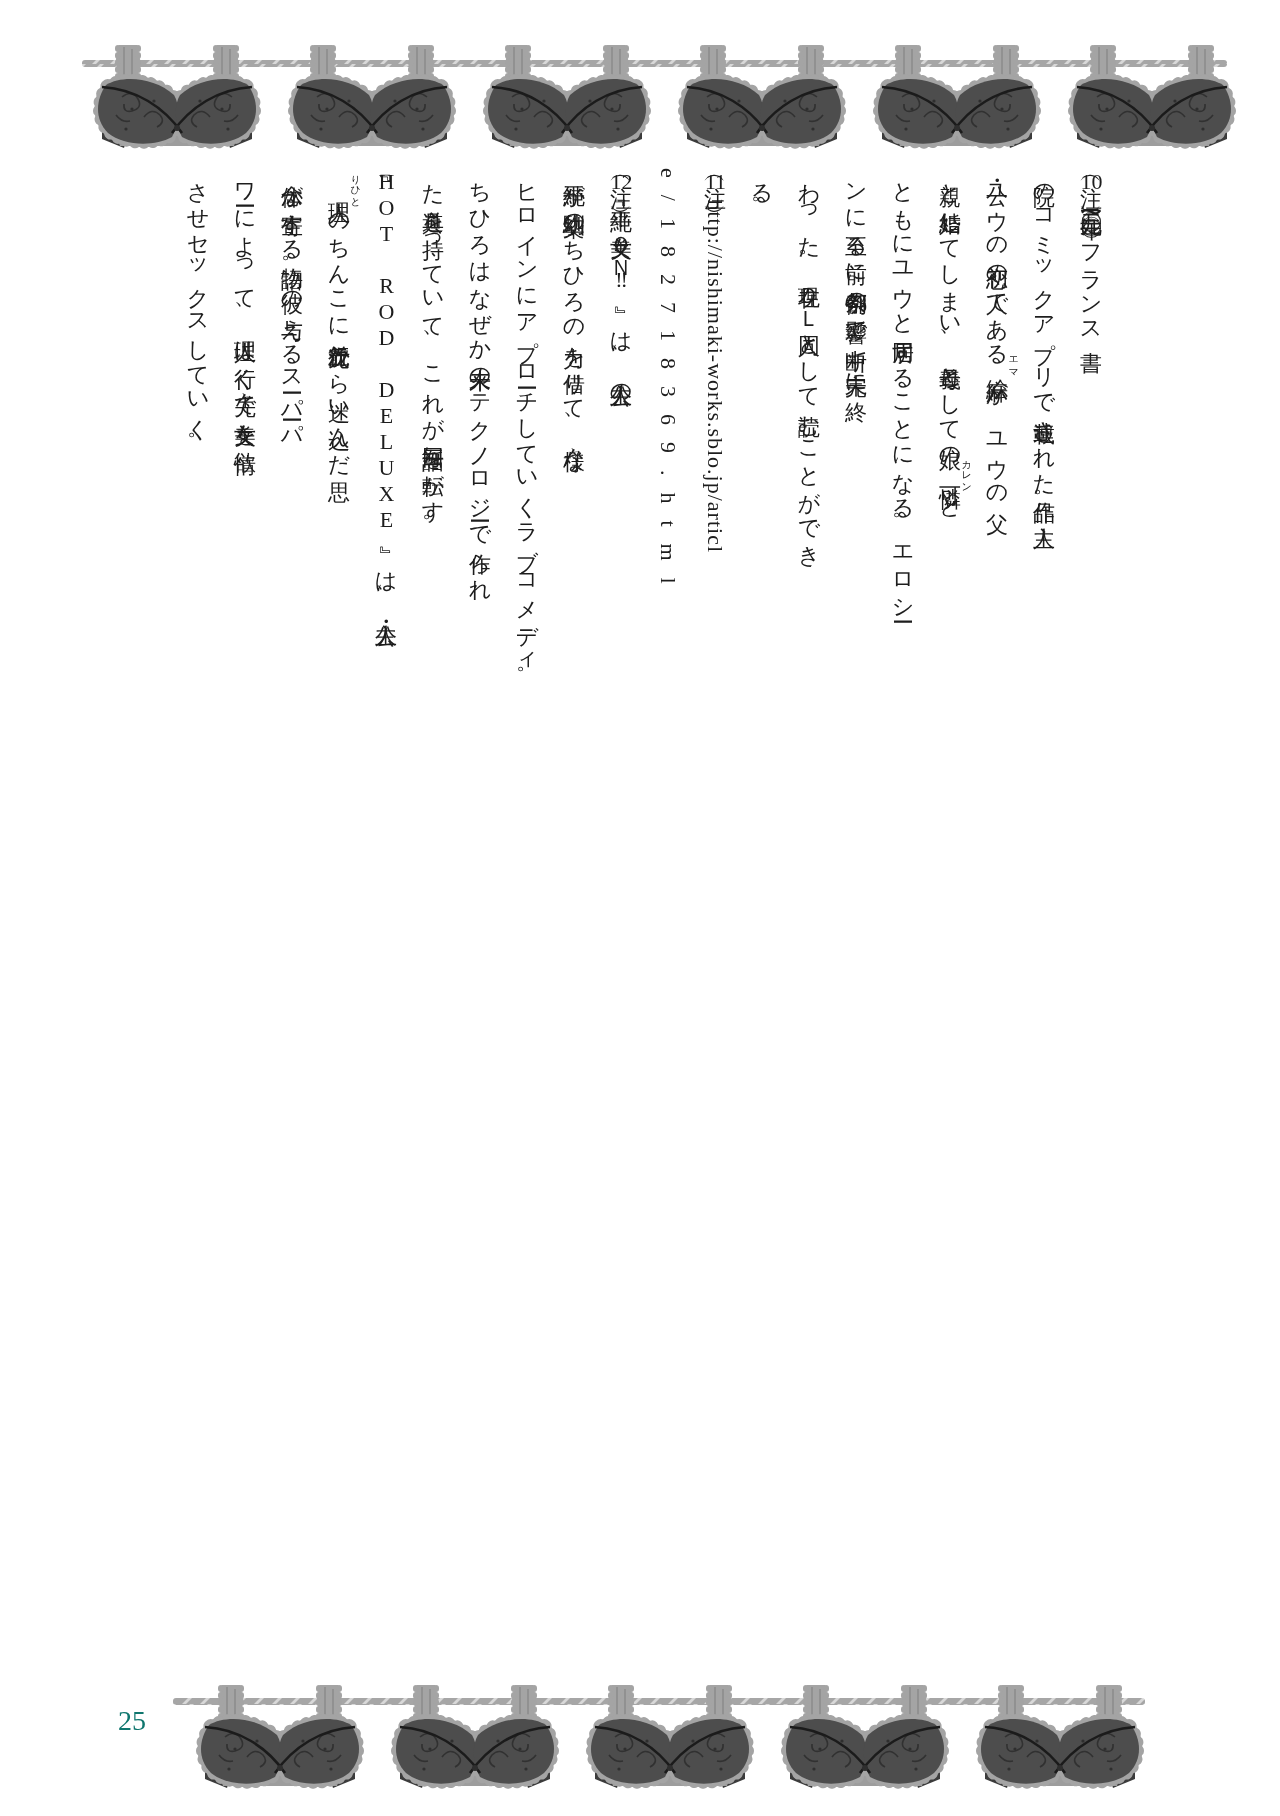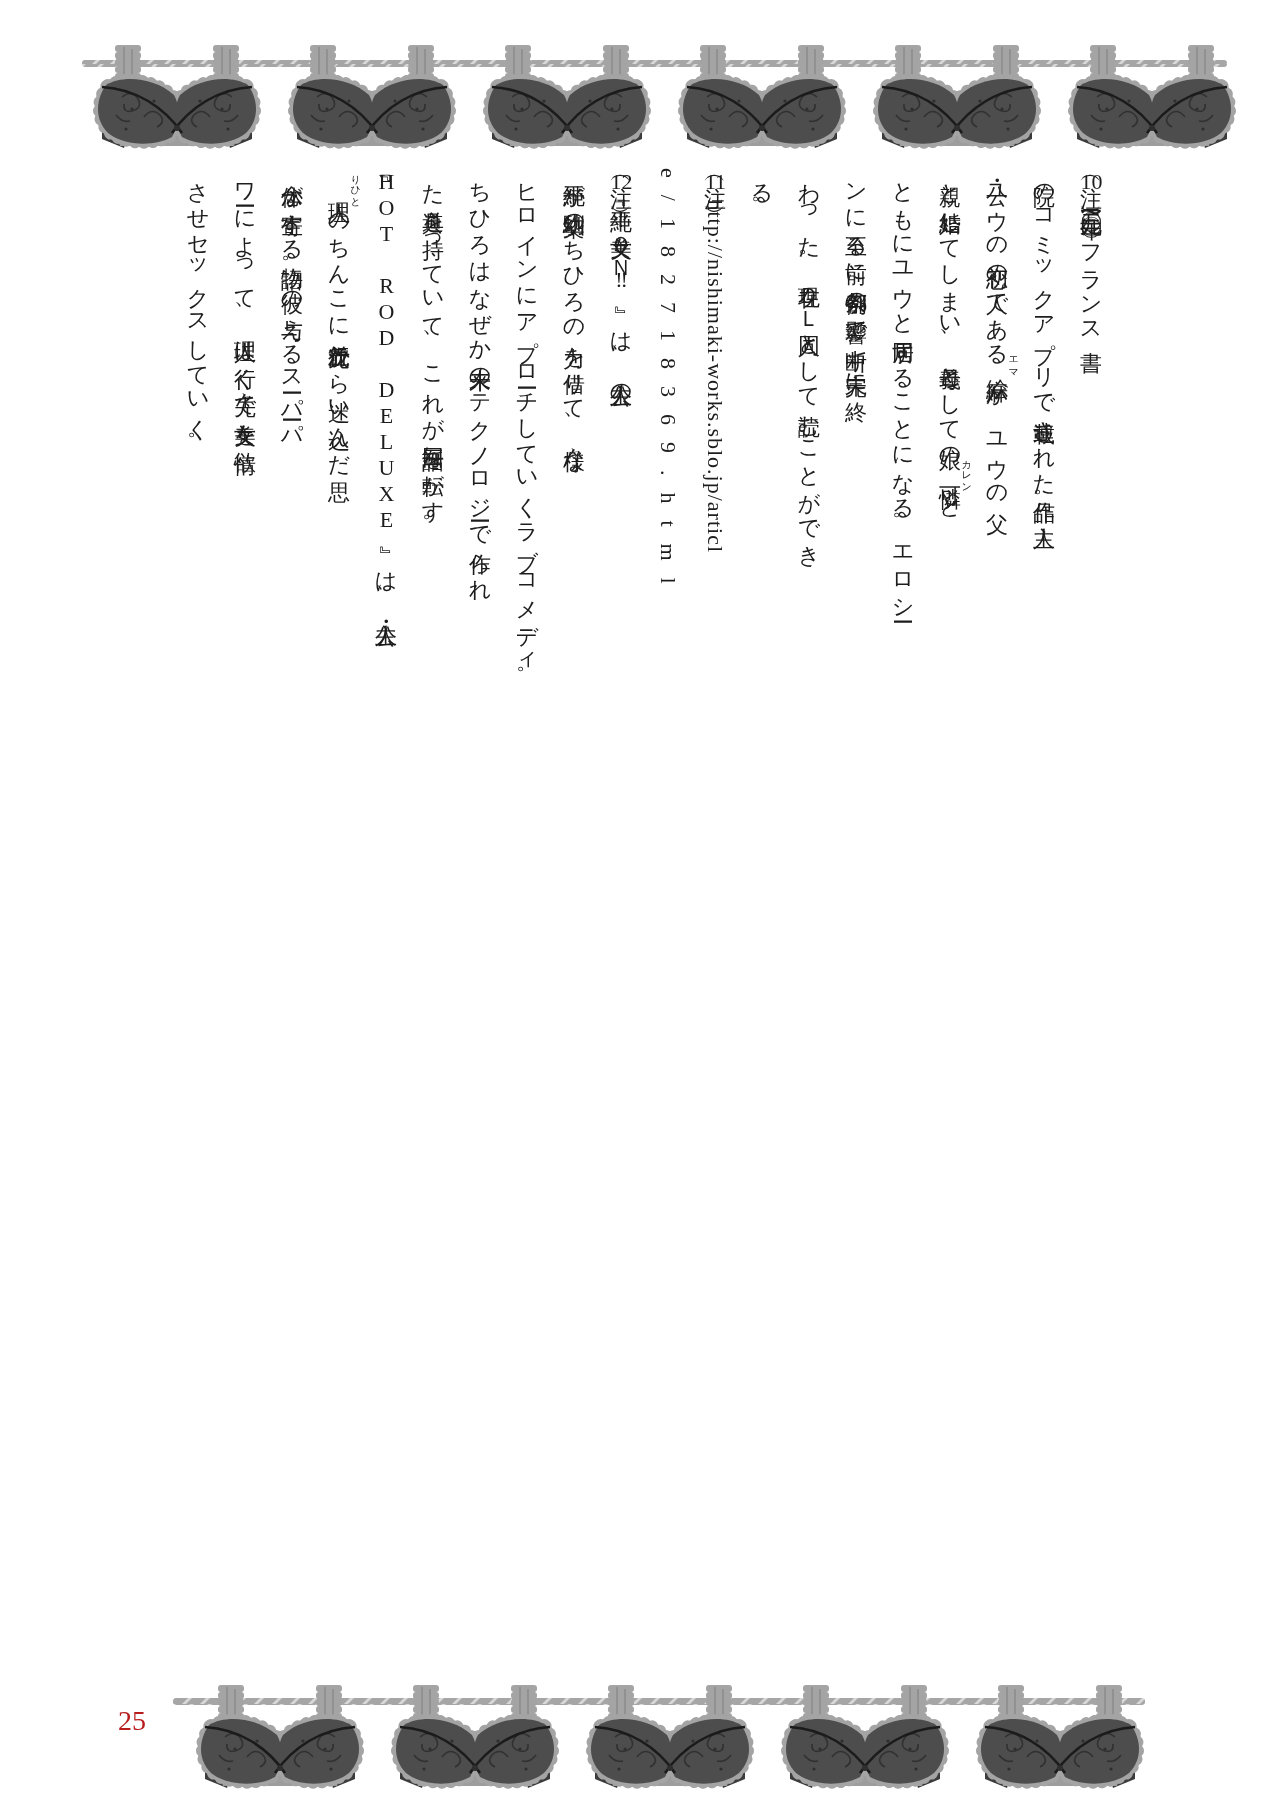--- a/index.html
+++ b/index.html
@@ -29,21 +29,21 @@
          font-size:22px;color:#1d1d1d;}
   .vline{margin:0;line-height:47px;letter-spacing:1px;white-space:nowrap;}
   .vline.spread{letter-spacing:17px;}
   .tcy{text-combine-upright:all;letter-spacing:0;}
   .up{text-orientation:upright;}
   .lat{}
   ruby{ruby-align:center;}
   rt{font-size:10px;letter-spacing:0;}
 
   
-  .pagenum{position:absolute;left:118px;top:1705px;font-size:28px;color:#b91c1c;
+  .pagenum{position:absolute;left:118px;top:1705px;font-size:28px;color:#0f766e;
            font-family:"Liberation Serif","DejaVu Serif",serif;}
 </style>
 </head>
 <body>
 
 <div class="page">
 
   <svg width="0" height="0" style="position:absolute" aria-hidden="true">
     <defs>
       <pattern id="ropestripe" width="18" height="8" patternUnits="userSpaceOnUse">

